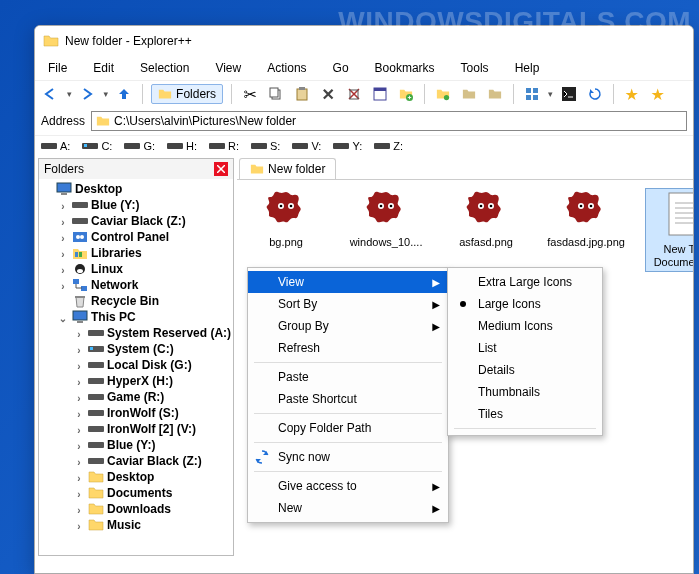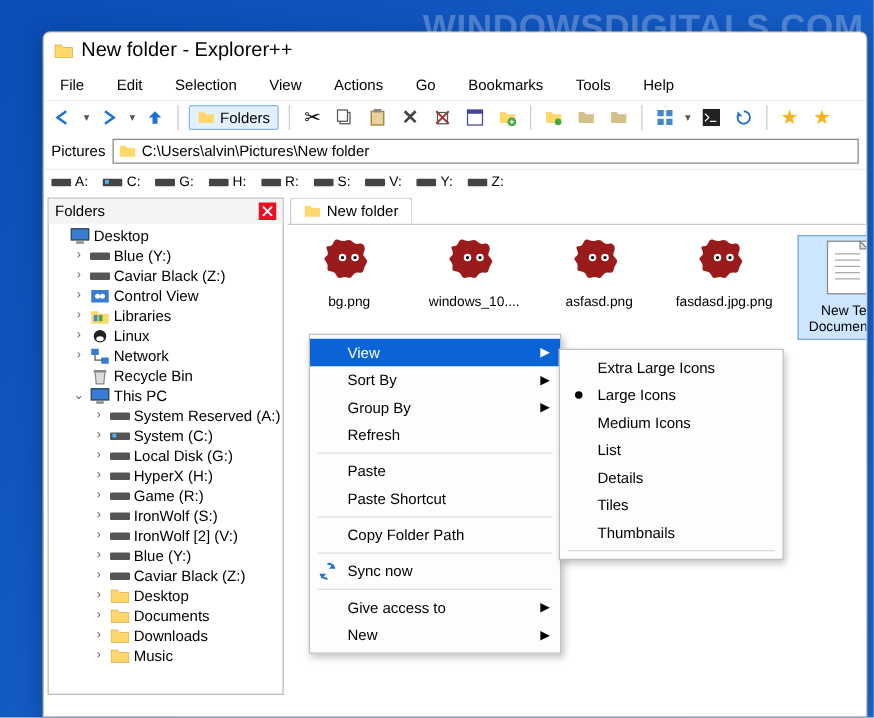--- a/index.html
+++ b/index.html
@@ -1,55 +1,55 @@
 <!DOCTYPE html>
 <html><head>
 <meta charset="utf-8">
 <style>
 * { margin: 0; padding: 0; box-sizing: border-box; font-family: "Segoe UI", Tahoma, sans-serif; }
 body { background: linear-gradient(135deg, #0a4db5 0%, #1e6ad4 100%); width: 699px; height: 574px; overflow: hidden; position: relative; }
 .watermark { position: absolute; top: 6px; right: 8px; color: rgba(255,255,255,0.25); font-size: 28px; font-weight: 700; letter-spacing: 0.5px; z-index: 1; }
 .window { position: absolute; top: 25px; left: 34px; width: 660px; height: 549px; background: #fff; border: 1px solid #aaa; border-radius: 6px 6px 0 0; overflow: hidden; box-shadow: 0 4px 20px rgba(0,0,0,0.25); }
 .titlebar { display: flex; align-items: center; padding: 4px 8px; height: 30px; background: #fff; }
 .titlebar .ticon { width: 16px; height: 16px; margin-right: 6px; }
-.titlebar .ttext { font-size: 16px; color: #000; }
+.titlebar .ttext { font-size: 12px; color: #000; }
 .menubar { display: flex; padding: 2px 6px; gap: 12px; }
 .menubar span { font-size: 12px; padding: 3px 7px; color: #000; }
 .toolbar { display: flex; align-items: center; padding: 3px 6px; gap: 6px; border-top: 1px solid #eee; }
 .toolbar .sep { width: 1px; height: 20px; background: #ccc; margin: 0 2px; }
 .tbtn { width: 20px; height: 20px; display: flex; align-items: center; justify-content: center; }
 .folders-btn { display: flex; align-items: center; gap: 4px; border: 1px solid #8bb4e8; background: #e3f0ff; padding: 2px 6px; border-radius: 2px; font-size: 12px; }
 .addrbar { display: flex; align-items: center; padding: 4px 6px; gap: 6px; }
 .addrbar .albl { font-size: 12px; }
 .addrbar .ainput { flex: 1; border: 1px solid #888; background: #fff; padding: 0 4px; font-size: 12px; height: 20px; display: flex; align-items: center; }
 .addrbar .ainput svg { margin-right: 4px; }
 .drivebar { display: flex; align-items: center; padding: 4px 6px; gap: 12px; font-size: 11px; border-top: 1px solid #eee; }
 .drivebar .ditem { display: flex; align-items: center; gap: 3px; }
 .content { display: flex; height: calc(100% - 145px); }
 .folders-pane { width: 200px; border: 1px solid #bbb; display: flex; flex-direction: column; margin: 2px 3px; }
 .folders-header { display: flex; justify-content: space-between; align-items: center; padding: 3px 5px; background: #f4f4f4; font-size: 12px; }
 .folders-header .xbtn { width: 14px; height: 14px; background: #e81123; display: flex; align-items: center; justify-content: center; }
 .tree { flex: 1; overflow: auto; font-size: 12px; padding: 2px; }
-.tree-item { display: flex; align-items: flex-start; padding: 1px 0; white-space: nowrap; }
+.tree-item { display: flex; align-items: flex-end; padding: 1px 0; white-space: nowrap; font-weight: bold; }
 .tree-item .exp { width: 12px; text-align: center; color: #666; font-size: 10px; }
 .tree-item .ticon2 { width: 16px; height: 14px; margin: 0 3px; display: flex; align-items: center; justify-content: center; }
 .main-pane { flex: 1; display: flex; flex-direction: column; }
 .tabstrip { display: flex; padding: 2px 2px 0 2px; }
 .tab { display: flex; align-items: center; gap: 4px; padding: 3px 10px; border: 1px solid #ccc; border-bottom: none; background: #fff; font-size: 12px; border-radius: 3px 3px 0 0; }
 .files { flex: 1; background: #fff; border-top: 1px solid #ccc; padding: 8px; display: flex; gap: 18px; align-items: flex-start; }
 .file-item { display: flex; flex-direction: column; align-items: center; width: 82px; }
 .file-item .fname { font-size: 11px; text-align: center; margin-top: 4px; line-height: 1.2; word-break: break-word; }
 .file-item.sel { border: 1px solid #7aa7d8; background: #cde6ff; padding: 2px; }
 .ctx { position: absolute; background: #fdfdfd; border: 1px solid #bfbfbf; box-shadow: 2px 3px 6px rgba(0,0,0,0.25); font-size: 12px; padding: 3px 0; }
 .ctx-item { display: flex; align-items: center; padding: 3px 22px 3px 30px; position: relative; min-height: 22px; }
 .ctx-item.hl { background: #0a64d8; color: #fff; }
 .ctx-item .subarr { position: absolute; right: 8px; font-size: 10px; }
 .ctx-item .cicon { position: absolute; left: 6px; width: 16px; height: 16px; }
 .ctx-sep { height: 1px; background: #ddd; margin: 3px 6px; }
-.ctx2 { left: 447px; top: 279px; width: 180px; }
+.ctx2 { left: 447px; top: 267px; width: 156px; }
 .ctx1 { left: 247px; top: 267px; width: 202px; }
 .radio-dot { position: absolute; left: 12px; width: 6px; height: 6px; background: #000; border-radius: 50%; }
 .ctx-item.hl2 { background: #0a64d8; color: #fff; border-radius: 2px; margin: 0 4px; padding-left: 26px; }
 svg { display: block; }
 </style>
 </head>
 <body>
 
 <div class="watermark">WINDOWSDIGITALS.COM</div>
 
@@ -172,21 +172,21 @@
           <path d="M7 2a5 5 0 1 1-4.5 2.8" fill="none" stroke="#1e6fd8" stroke-width="1.5"></path>
           <path d="M2 2v4h4z" fill="#1e6fd8"></path>
         </svg>
       </span>
     <span class="sep"></span>
     <span class="tbtn" style="color:#f5b51a">★</span>
     <span class="tbtn" style="color:#f5b51a">★</span>
   </div>
 
   <div class="addrbar">
-    <span class="albl">Pictures</span>
+    <span class="albl">Address</span>
     <div class="ainput">
       <svg width="14" height="14" viewBox="0 0 16 16">
           <path d="M1 3h5l1.5 2H15v8H1z" fill="#ffd76a"></path>
         </svg>
       <span>C:\Users\alvin\Pictures\New folder</span>
     </div>
   </div>
 
   <div class="drivebar">
     <span class="ditem">
@@ -287,21 +287,21 @@
           </div>
           <div class="tree-item" style="padding-left: 16px;">
             <span class="exp">›</span>
             <span class="ticon2">
               <svg width="16" height="14">
                 <rect x="1" y="2" width="14" height="10" fill="#3a7bd5"></rect>
                 <circle cx="6" cy="7" r="2" fill="#fff"></circle>
                 <circle cx="10" cy="7" r="2" fill="#fff"></circle>
               </svg>
             </span>
-            <span>Control View</span>
+            <span>Control Panel</span>
           </div>
           <div class="tree-item" style="padding-left: 16px;">
             <span class="exp">›</span>
             <span class="ticon2">
               <svg width="16" height="14">
                 <path d="M1 3h5l1.5 2H15v8H1z" fill="#ffd76a"></path>
                 <rect x="3" y="6" width="3" height="5" fill="#48c"></rect>
                 <rect x="7" y="6" width="3" height="5" fill="#4a4"></rect>
               </svg>
             </span>
@@ -594,19 +594,19 @@
     <div class="ctx-item">
       <span>Medium Icons</span>
     </div>
     <div class="ctx-item">
       <span>List</span>
     </div>
     <div class="ctx-item">
       <span>Details</span>
     </div>
     <div class="ctx-item">
+      <span>Thumbnails</span>
+    </div>
+    <div class="ctx-item">
       <span>Tiles</span>
     </div>
-    <div class="ctx-item">
-      <span>Thumbnails</span>
-    </div>
     <div class="ctx-sep"></div>
   </div>
 
 </body></html>

